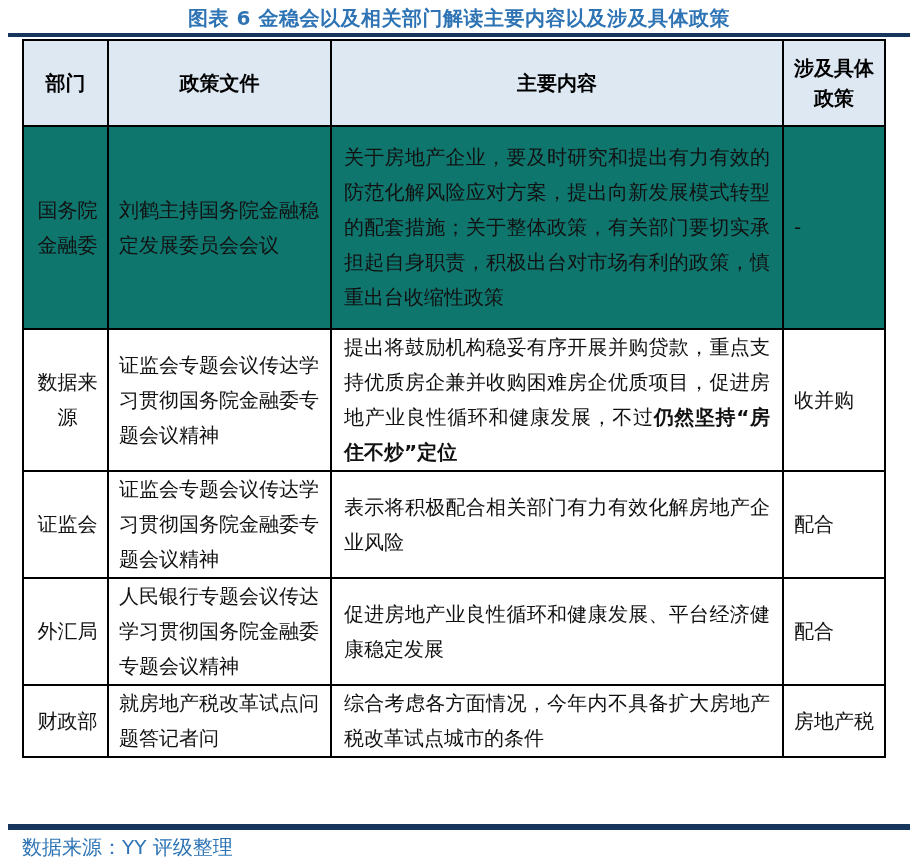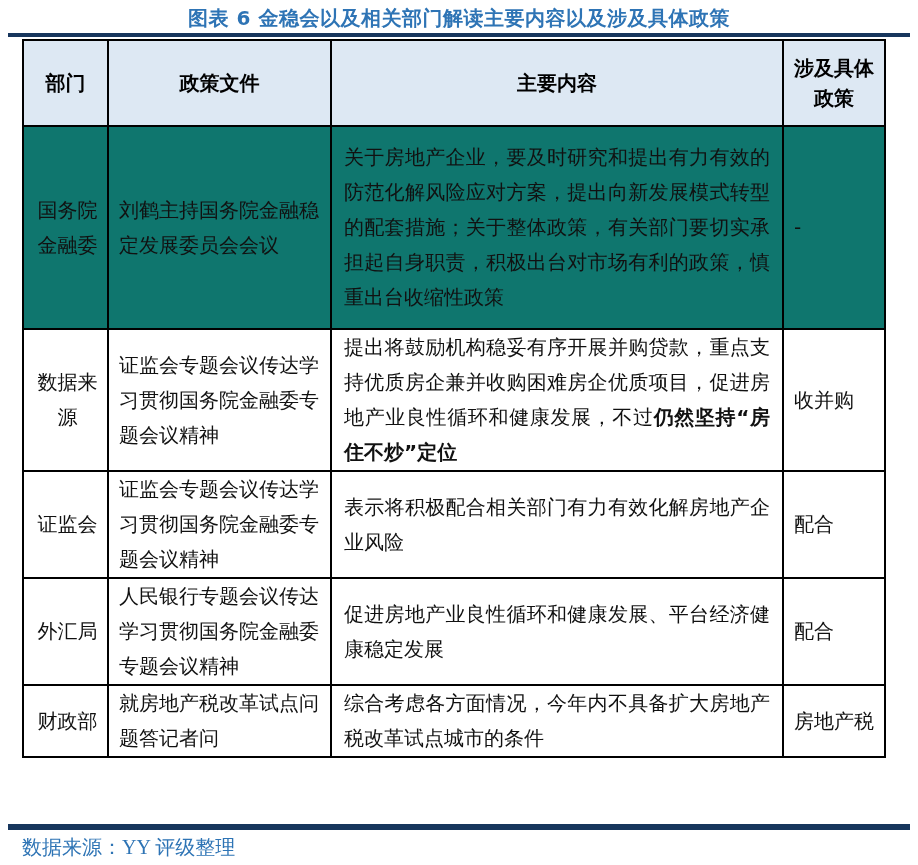--- a/index.html
+++ b/index.html
@@ -64,21 +64,20 @@
   td.cell-content { padding: 0 12px;       text-align: justify; }
   td.cell-policy  { padding: 0 4px 0 10px; text-align: left; }
   tr.highlight td { background: #0f766e; }
   td.cell-content strong { font-weight: bold; }
   .source-note {
     position: absolute;
     left: 22px;
     top: 834px;
     font-size: 20px;
     color: #2E74B5;
-    font-family: Liberation Serif, serif;
   }
 </style>
 </head>
 <body>
 
 <div class="page">
 
   <div class="figure-title">图表 6 金稳会以及相关部门解读主要内容以及涉及具体政策</div>
 
   <div class="rule rule-top"></div>

